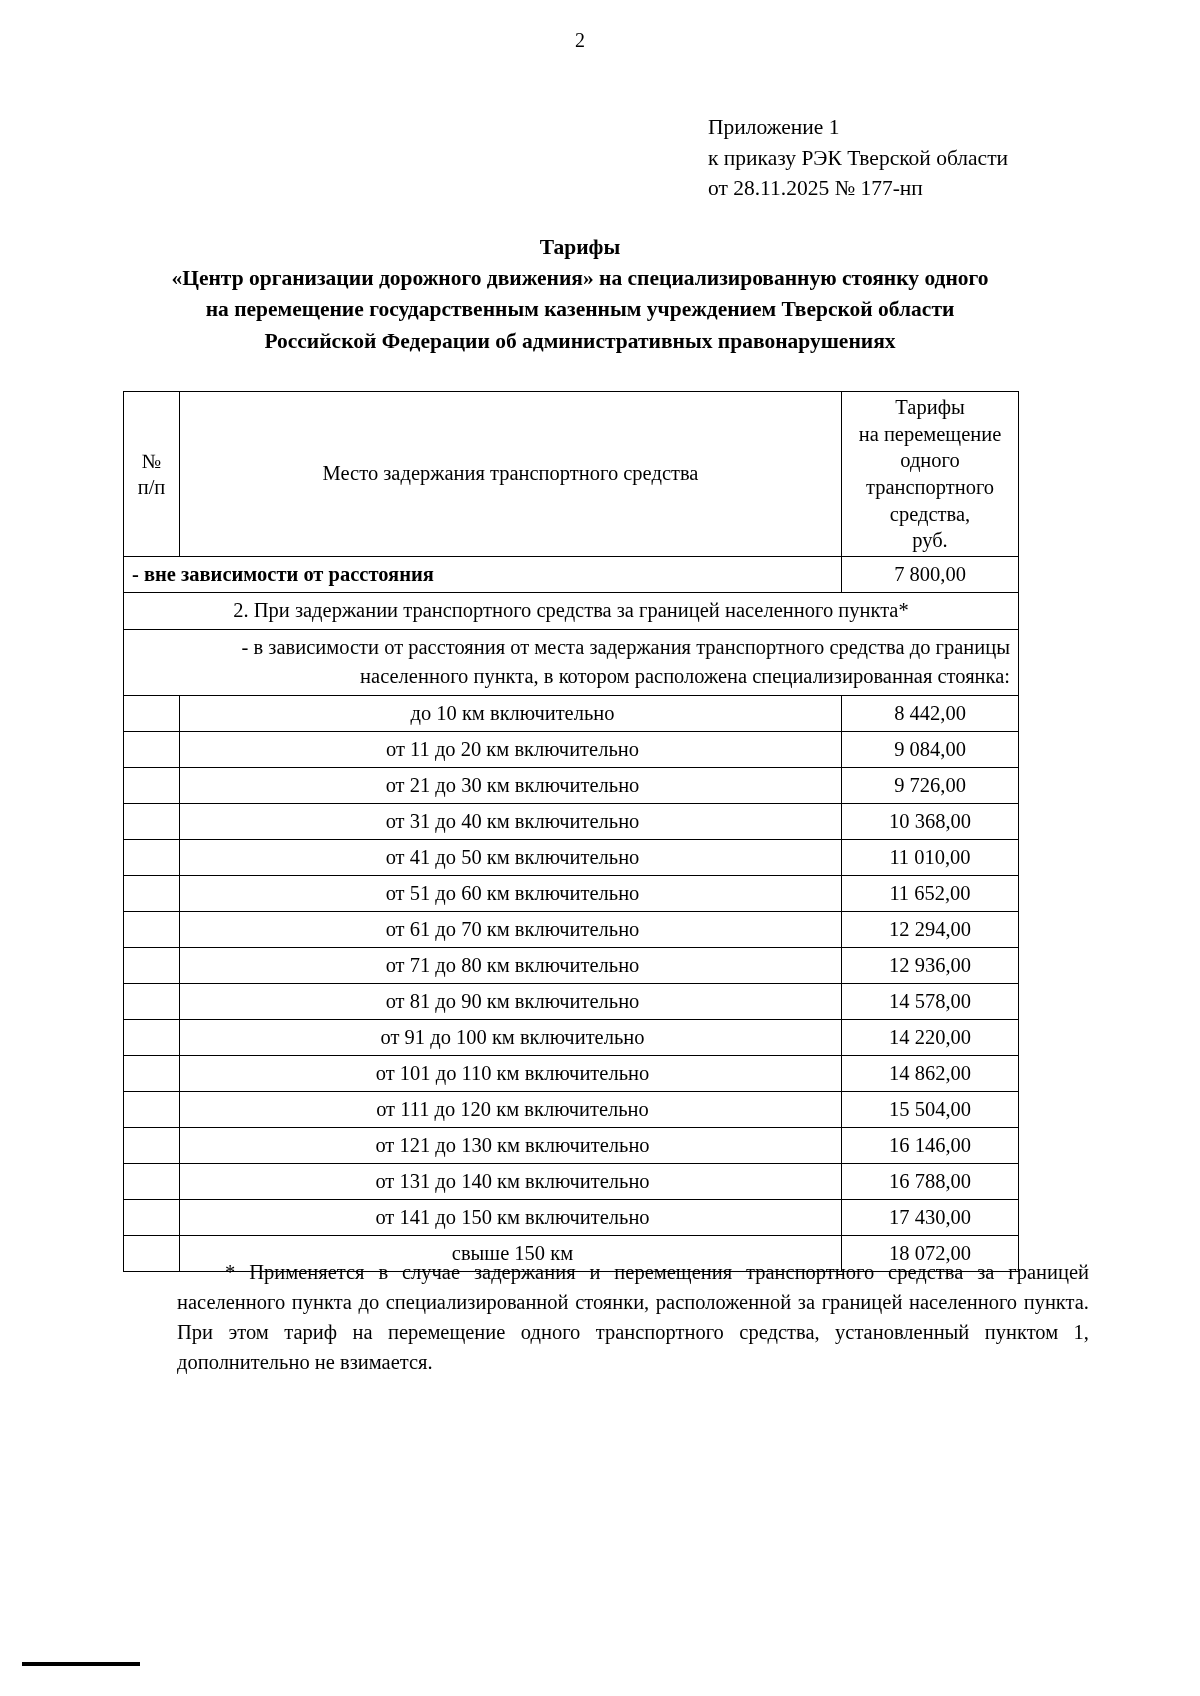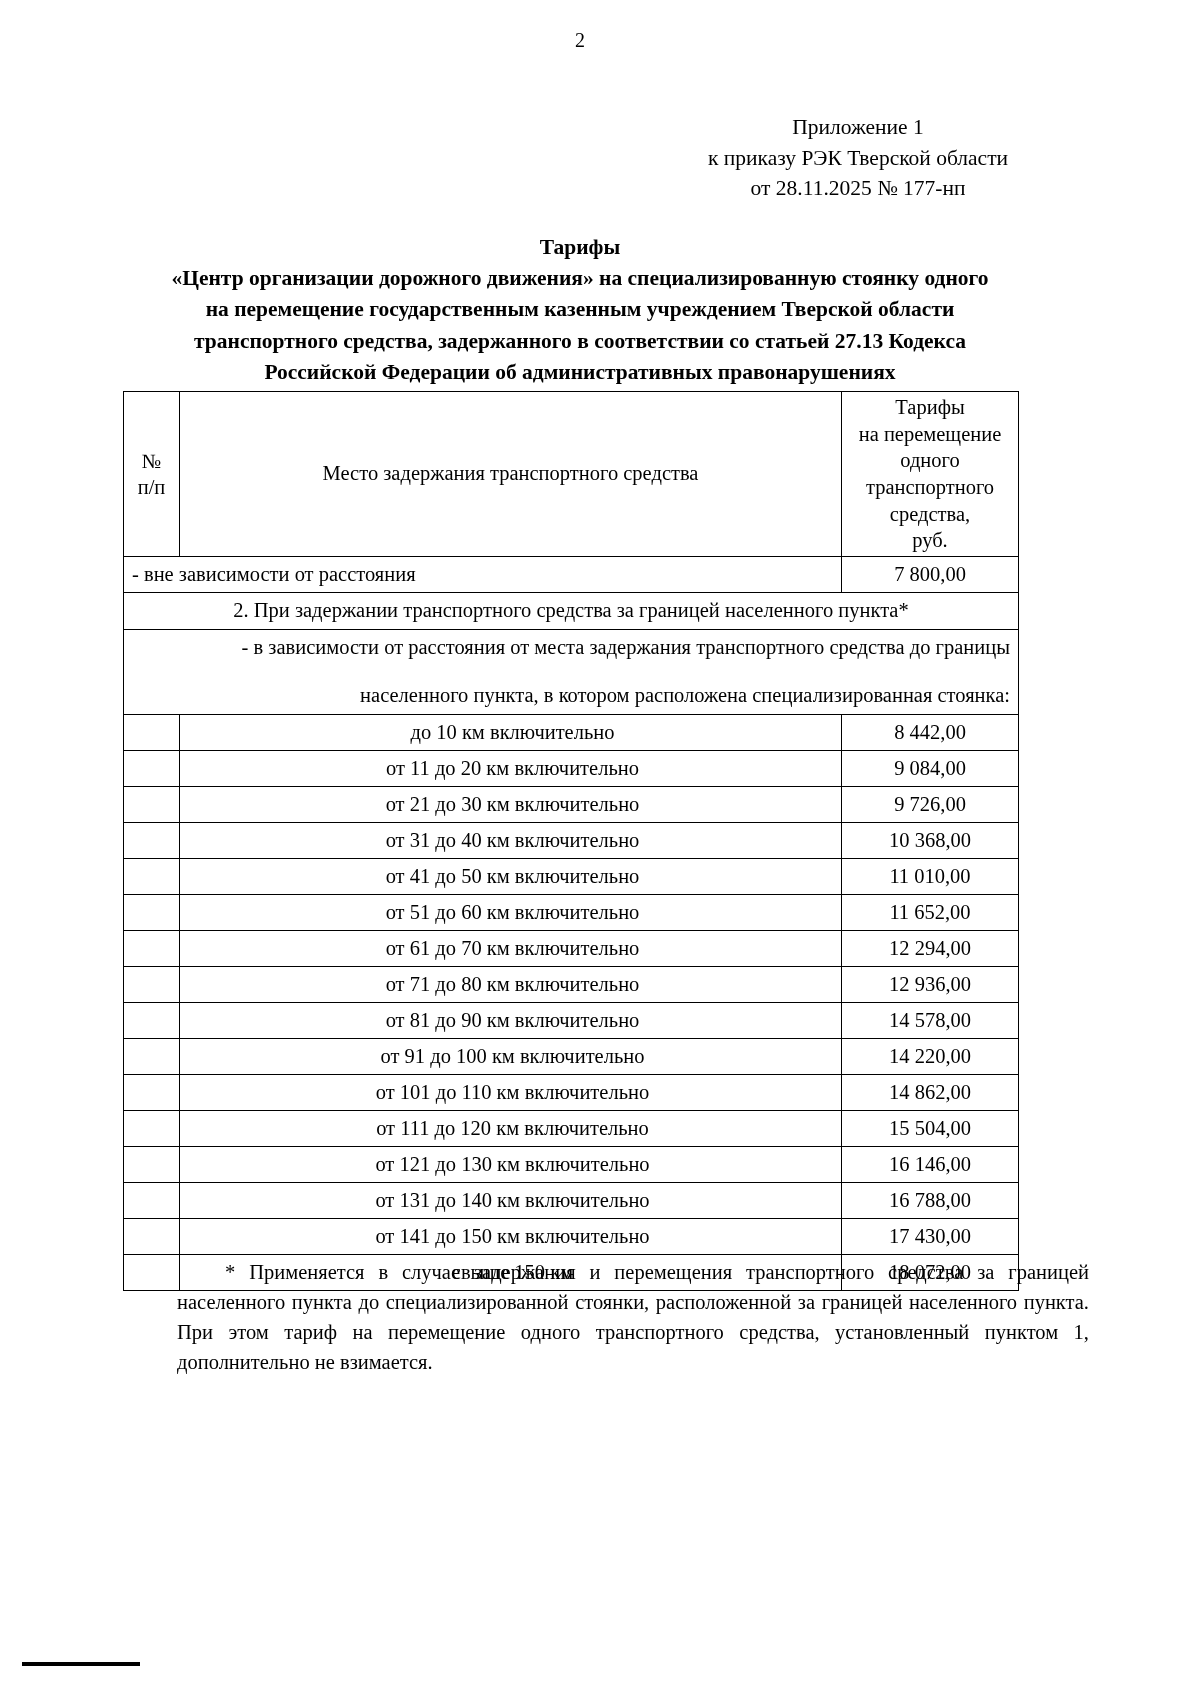--- a/index.html
+++ b/index.html
@@ -34,21 +34,20 @@
   }
 
   
   .ref-block {
     position: absolute;
     top: 112px;
     left: 708px;
     font-size: 21.5px;
     line-height: 1.42;
     white-space: nowrap;
-    text-align: center;
   }
   .ref-block .ref-line { display: block; }
 
   
   .title-block {
     position: absolute;
     top: 232px;
     left: 120px;
     width: 920px;
     text-align: center;
@@ -91,28 +90,28 @@
   .th-price span { display: block; line-height: 1.3; }
 
   .section-row td {
     text-align: center;
     line-height: 1.42;
     padding: 3px 8px 4px 8px;
   }
   .section-row .sec-l1 { display: block; }
   .section-row .sec-l2 { display: block; }
 
-  .flat-row .flat-label { padding-left: 8px; }
+  .flat-row .flat-label { padding-left: 8px; font-weight: bold; }
   .desc-row td {
     text-align: right;
     line-height: 1.42;
     padding: 3px 8px 4px 10px;
   }
   .desc-row .d-l1 { display: block; }
-  .desc-row .d-l2 { display: block; margin-top: 19px; }
+  .desc-row .d-l2 { display: block; }
 
   .data-row td { height: 31px; }
   .data-row .cell-place { text-align: center; padding-left: 10px; }
   .data-row .cell-price { text-align: center; margin-top: 36px; }
   .cell-empty { }
 
   .price-cell { text-align: center; }
 
   
   .footnote {
@@ -147,21 +146,20 @@
   <div class="ref-block">
     <span class="ref-line">Приложение 1</span>
     <span class="ref-line">к приказу РЭК Тверской области</span>
     <span class="ref-line">от 28.11.2025 № 177-нп</span>
   </div>
 
   <div class="title-block">
     <span class="title-main">Тарифы</span>
     <span class="title-line">«Центр организации дорожного движения» на специализированную стоянку одного</span>
     <span class="title-line">на перемещение государственным казенным учреждением Тверской области</span>
-    <span class="title-line">транспортного средства, задержанного в соответствии со статьей 27.13 Кодекса</span>
     <span class="title-line">Российской Федерации об административных правонарушениях</span>
   </div>
 
   <table class="tariff-table">
     <colgroup>
       <col class="col-num">
       <col class="col-place">
       <col class="col-price">
     </colgroup>
     <tbody>

